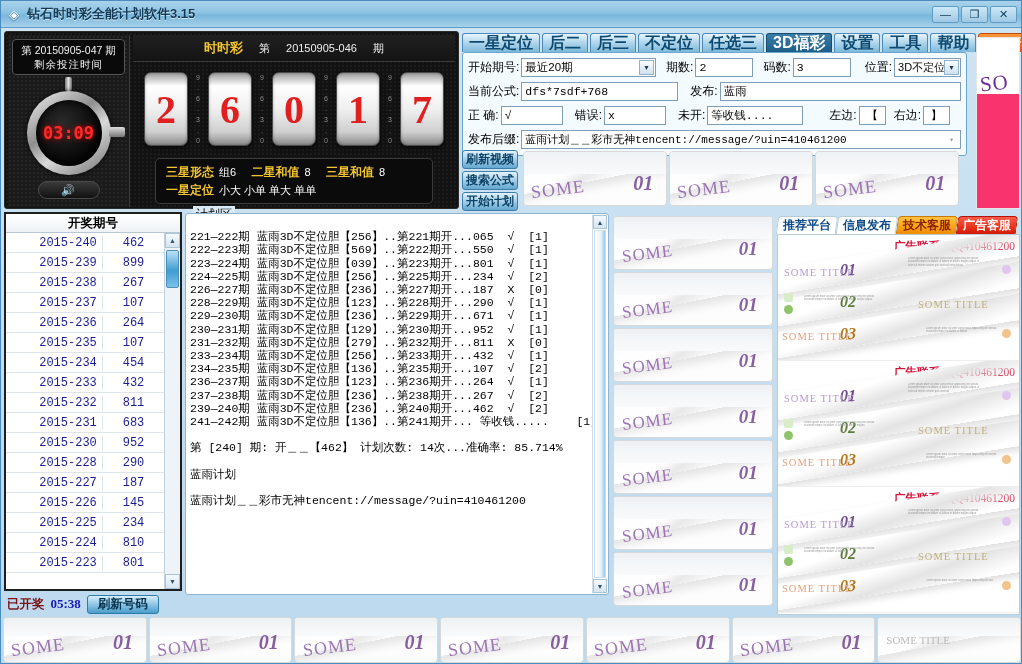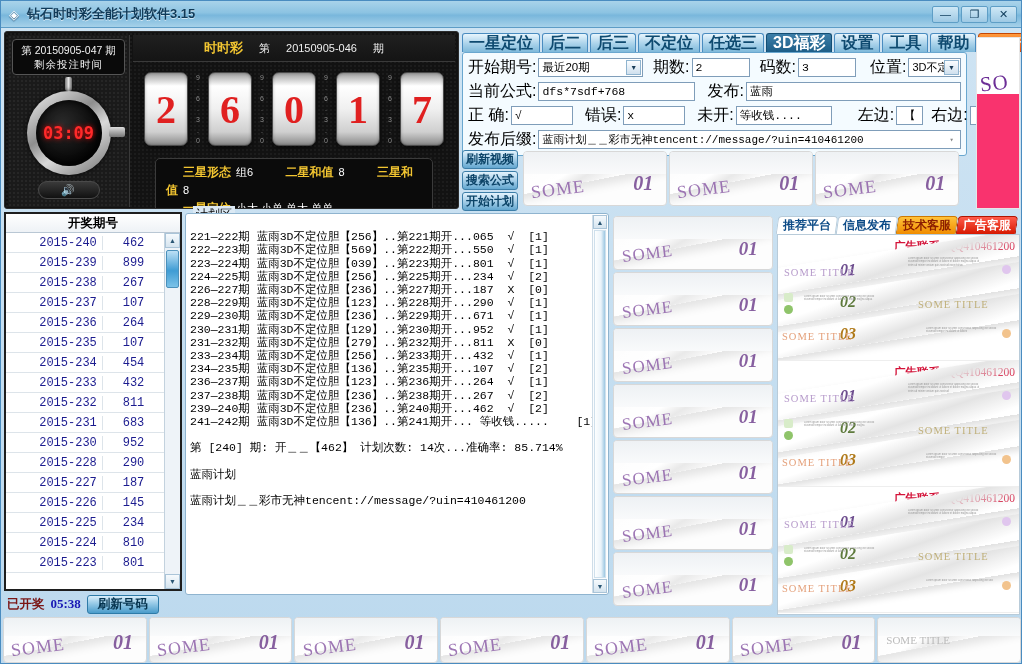--- a/index.html
+++ b/index.html
@@ -123,21 +123,21 @@
   }
   .ticks{
     width:12px;height:74px;display:flex;flex-direction:column;
     align-items:center;justify-content:space-around;
     color:#8a8a8a;font-size:7px;
   }
   .stat-box{
     margin:6px 22px 0 22px;background:#0b0b0b;border:1px solid #3b3b3b;border-radius:5px;
     padding:4px 10px;color:#fff;font-size:12px;line-height:18px;
   }
-  .stat-box .k{ color:#f2c531;font-weight:bold;margin-right:5px;margin-left:17px; }
+  .stat-box .k{ color:#f2c531;font-weight:bold;margin-right:5px; }
   .stat-box .v{ margin-right:12px;font-size:11px; }
 
   
   #rightTop{
     position:absolute; left:461px; top:30px; width:505px; height:178px;
   }
   #tabrow{ display:flex; align-items:flex-end; height:21px; gap:2px; }
   .tab{
     height:19px;padding:0 6px;display:flex;align-items:center;
     font-size:16px;font-weight:bold;color:#0e4a70;
@@ -159,21 +159,21 @@
     width:11px;height:11px;border-radius:50%;
     background:#fff;color:#e8520f;font-size:8px;
     display:flex;align-items:center;justify-content:center;
   }
   #formbox{
     margin-top:0; background:#f4fbff;
     border:1px solid #6aa7cf;border-radius:3px;
     padding:4px 5px 5px 5px;
   }
   .frow{ display:flex;align-items:center;height:21px;margin-bottom:3px; }
-  .lbl{ font-size:16px;color:#000;white-space:nowrap;margin-right:2px; }
+  .lbl{ font-size:12px;color:#000;white-space:nowrap;margin-right:2px; }
   input.tf{
     height:19px;border:1px solid #7f9db9;background:#fff;
     font-family:"Liberation Mono",monospace;font-size:11.5px;color:#000;
     padding:0 3px;outline:none;
   }
   .combo{
     height:19px;border:1px solid #7f9db9;background:#fff;display:flex;align-items:center;
     font-size:11.5px;padding-left:3px;position:relative;color:#000;
   }
   .combo .ar{

